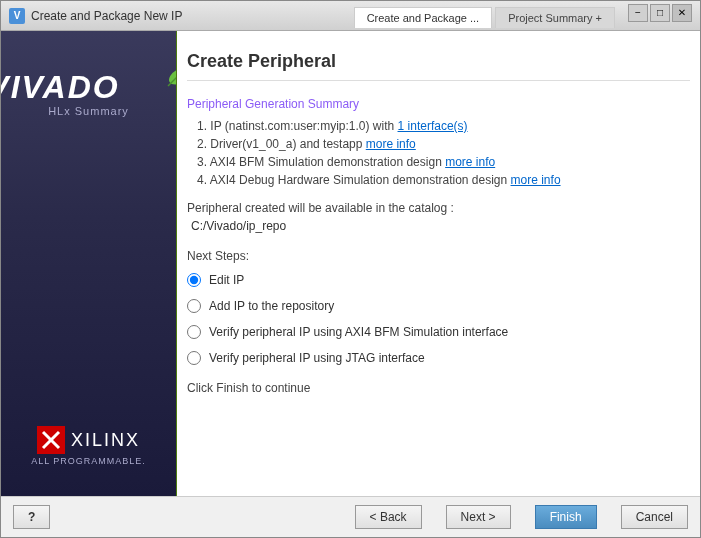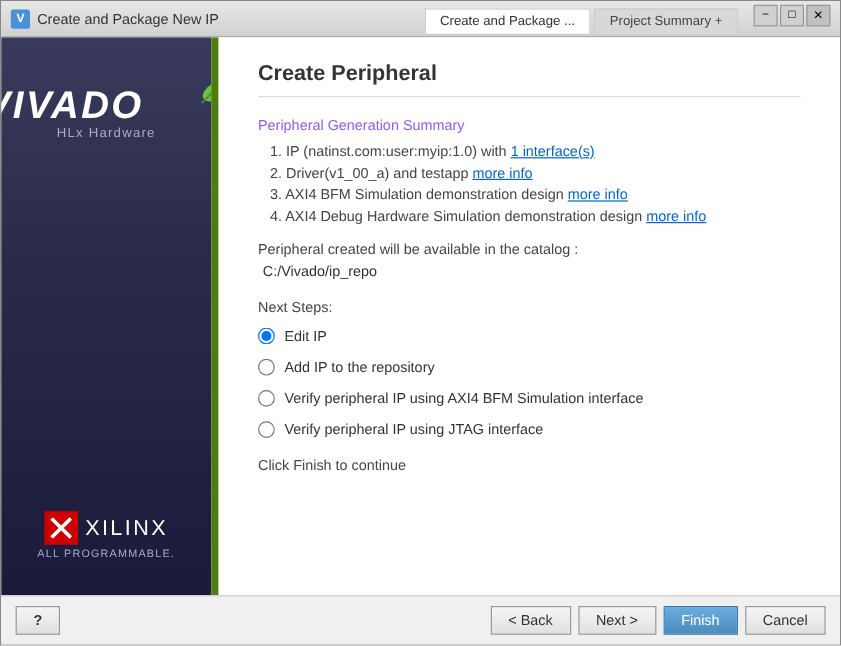--- a/index.html
+++ b/index.html
@@ -140,23 +140,23 @@
     .all-programmable {
       color: #aaaacc;
       font-size: 9px;
       letter-spacing: 1px;
       margin-top: 2px;
     }
 
     .content {
       flex: 1;
       background: white;
-      padding: 20px 33px;
+      padding: 20px 10px;
       overflow-y: auto;
-      border-left: 6px solid #4d7c0f;
+      border-left: 1px solid #4d7c0f;
     }
 
     .page-title {
       font-size: 18px;
       font-weight: bold;
       color: #333;
       margin-bottom: 16px;
       border-bottom: 1px solid #ddd;
       padding-bottom: 8px;
     }
@@ -236,21 +236,21 @@
       display: flex;
       justify-content: space-between;
       align-items: center;
     }
     .bottom-left {
       display: flex;
       gap: 6px;
     }
     .bottom-right {
       display: flex;
-      gap: 6px;
+      gap: 24px;
     }
     .btn {
       padding: 4px 14px;
       font-size: 12px;
       border: 1px solid #999;
       background: linear-gradient(to bottom, #f5f5f5, #e0e0e0);
       cursor: pointer;
       color: #333;
       min-width: 55px;
       text-align: center;
@@ -313,21 +313,21 @@
 
     <div class="sidebar">
       <div class="vivado-logo">
         <div style="display:flex;align-items:flex-start;">
           <span class="vivado-text">VIVADO</span>
           <svg class="vivado-leaf" viewBox="0 0 30 30">
             <ellipse cx="20" cy="10" rx="12" ry="7" fill="#6ac040" transform="rotate(-30 20 10)"></ellipse>
             <line x1="8" y1="20" x2="20" y2="8" stroke="#4a9030" stroke-width="1.5"></line>
           </svg>
         </div>
-        <span class="hlx-text">HLx Hardware</span>
+        <span class="hlx-text">HLx Summary</span>
       </div>
 
       <div class="xilinx-logo">
         <div class="xilinx-symbol">
           <div class="xilinx-x">
             <svg width="20" height="20" viewBox="0 0 20 20">
               <line x1="2" y1="2" x2="18" y2="18" stroke="white" stroke-width="3"></line>
               <line x1="18" y1="2" x2="2" y2="18" stroke="white" stroke-width="3"></line>
             </svg>
           </div>

